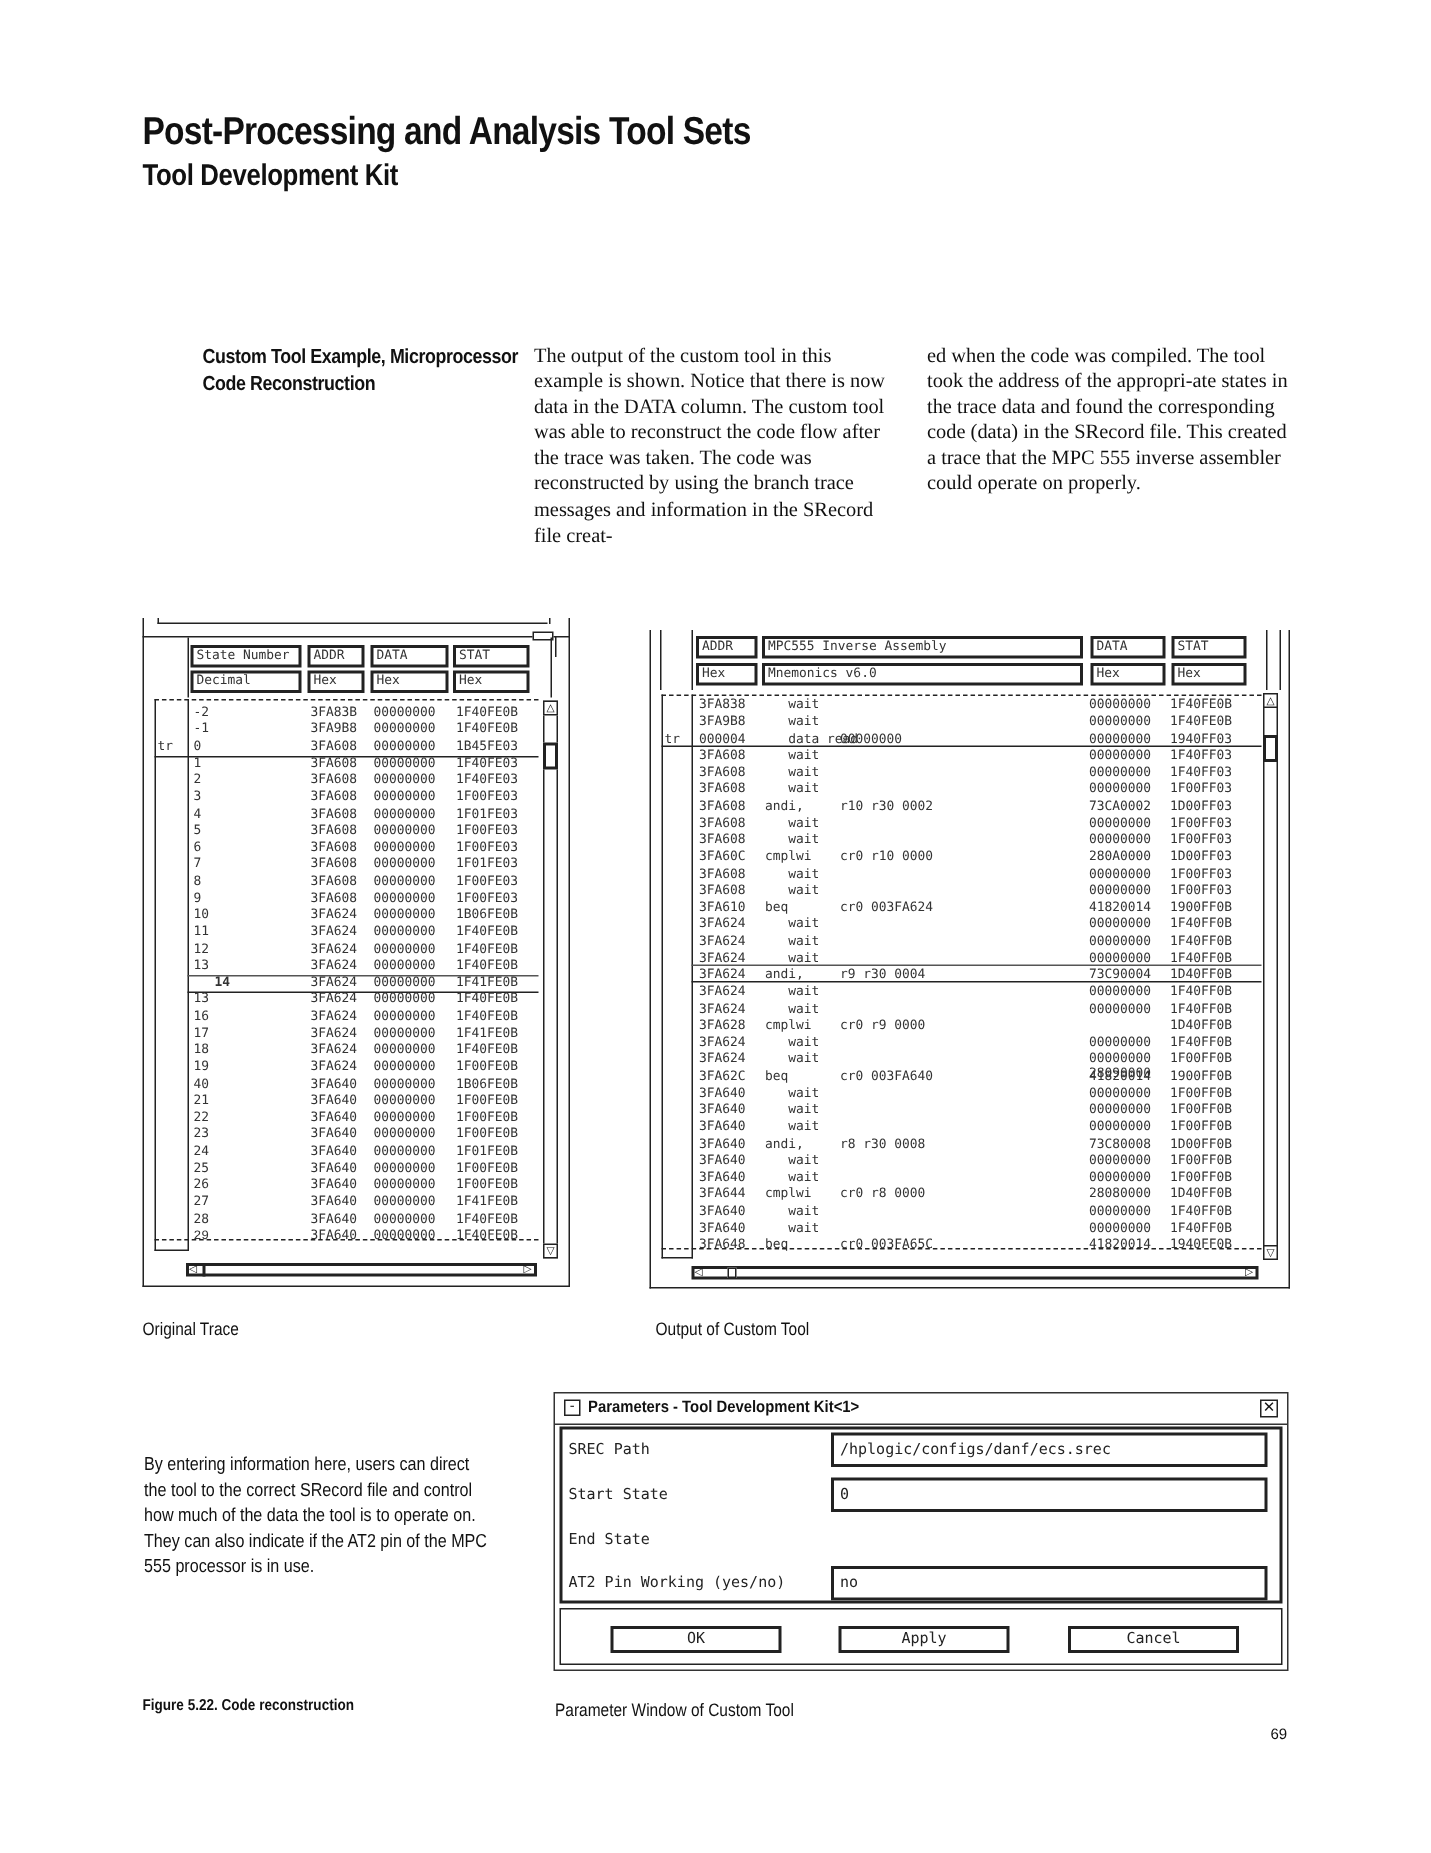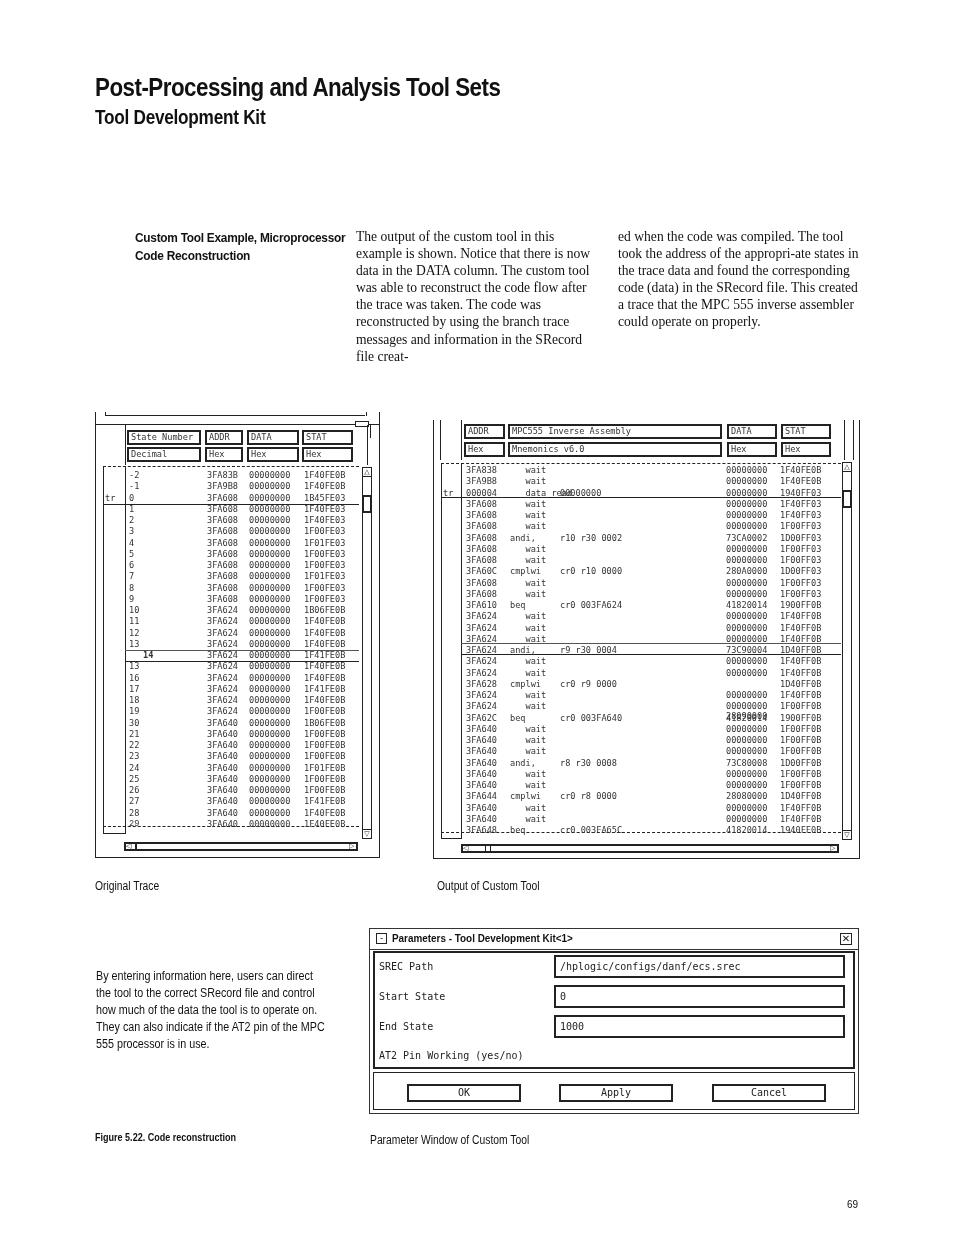--- a/index.html
+++ b/index.html
@@ -211,21 +211,21 @@
         <span style="left: 120px;">00000000</span>
         <span style="left: 175px;">1F40FE0B</span>
       </div>
       <div class="row">
         <span style="left: 0px;">19</span>
         <span style="left: 78px;">3FA624</span>
         <span style="left: 120px;">00000000</span>
         <span style="left: 175px;">1F00FE0B</span>
       </div>
       <div class="row">
-        <span style="left: 0px;">30</span>
+        <span style="left: 0px;">40</span>
         <span style="left: 78px;">3FA640</span>
         <span style="left: 120px;">00000000</span>
         <span style="left: 175px;">1B06FE0B</span>
       </div>
       <div class="row">
         <span style="left: 0px;">21</span>
         <span style="left: 78px;">3FA640</span>
         <span style="left: 120px;">00000000</span>
         <span style="left: 175px;">1F00FE0B</span>
       </div>
@@ -572,25 +572,25 @@
     <div class="dlg-min">-</div>
     <div class="dlg-title-text">Parameters - Tool Development Kit&lt;1&gt;</div>
     <div class="dlg-close">✕</div>
   </div>
   <div class="dlg-body">
     <div class="plabel" style="top:8px;">SREC Path</div>
     <div class="pinput" style="top:2px;">/hplogic/configs/danf/ecs.srec</div>
     <div class="plabel" style="top:38px;">Start State</div>
     <div class="pinput" style="top:32px;">0</div>
     <div class="plabel" style="top:68px;">End State</div>
-    <div class="pinput" style="top:62px;">1000</div>
     <div class="plabel" style="top:97px;">AT2 Pin Working (yes/no)</div>
+    <div class="pinput" style="top:91px;">no</div>
   </div>
   <div class="dlg-foot">
     <div class="pbtn" style="left:33px;">OK</div>
     <div class="pbtn" style="left:185px;">Apply</div>
     <div class="pbtn" style="left:338px;">Cancel</div>
   </div>
 </div>
 
 <div class="abs figcap" style="left:95px; top:1131px;">Figure 5.22. Code reconstruction</div>
 <div class="abs cap" style="left:370px; top:1133px;">Parameter Window of Custom Tool</div>
-<div class="abs pgnum" style="left:847px; top:1151px;margin-top:48px;">69</div>
+<div class="abs pgnum" style="left:847px; top:1151px;">69</div>
 
 </body></html>

